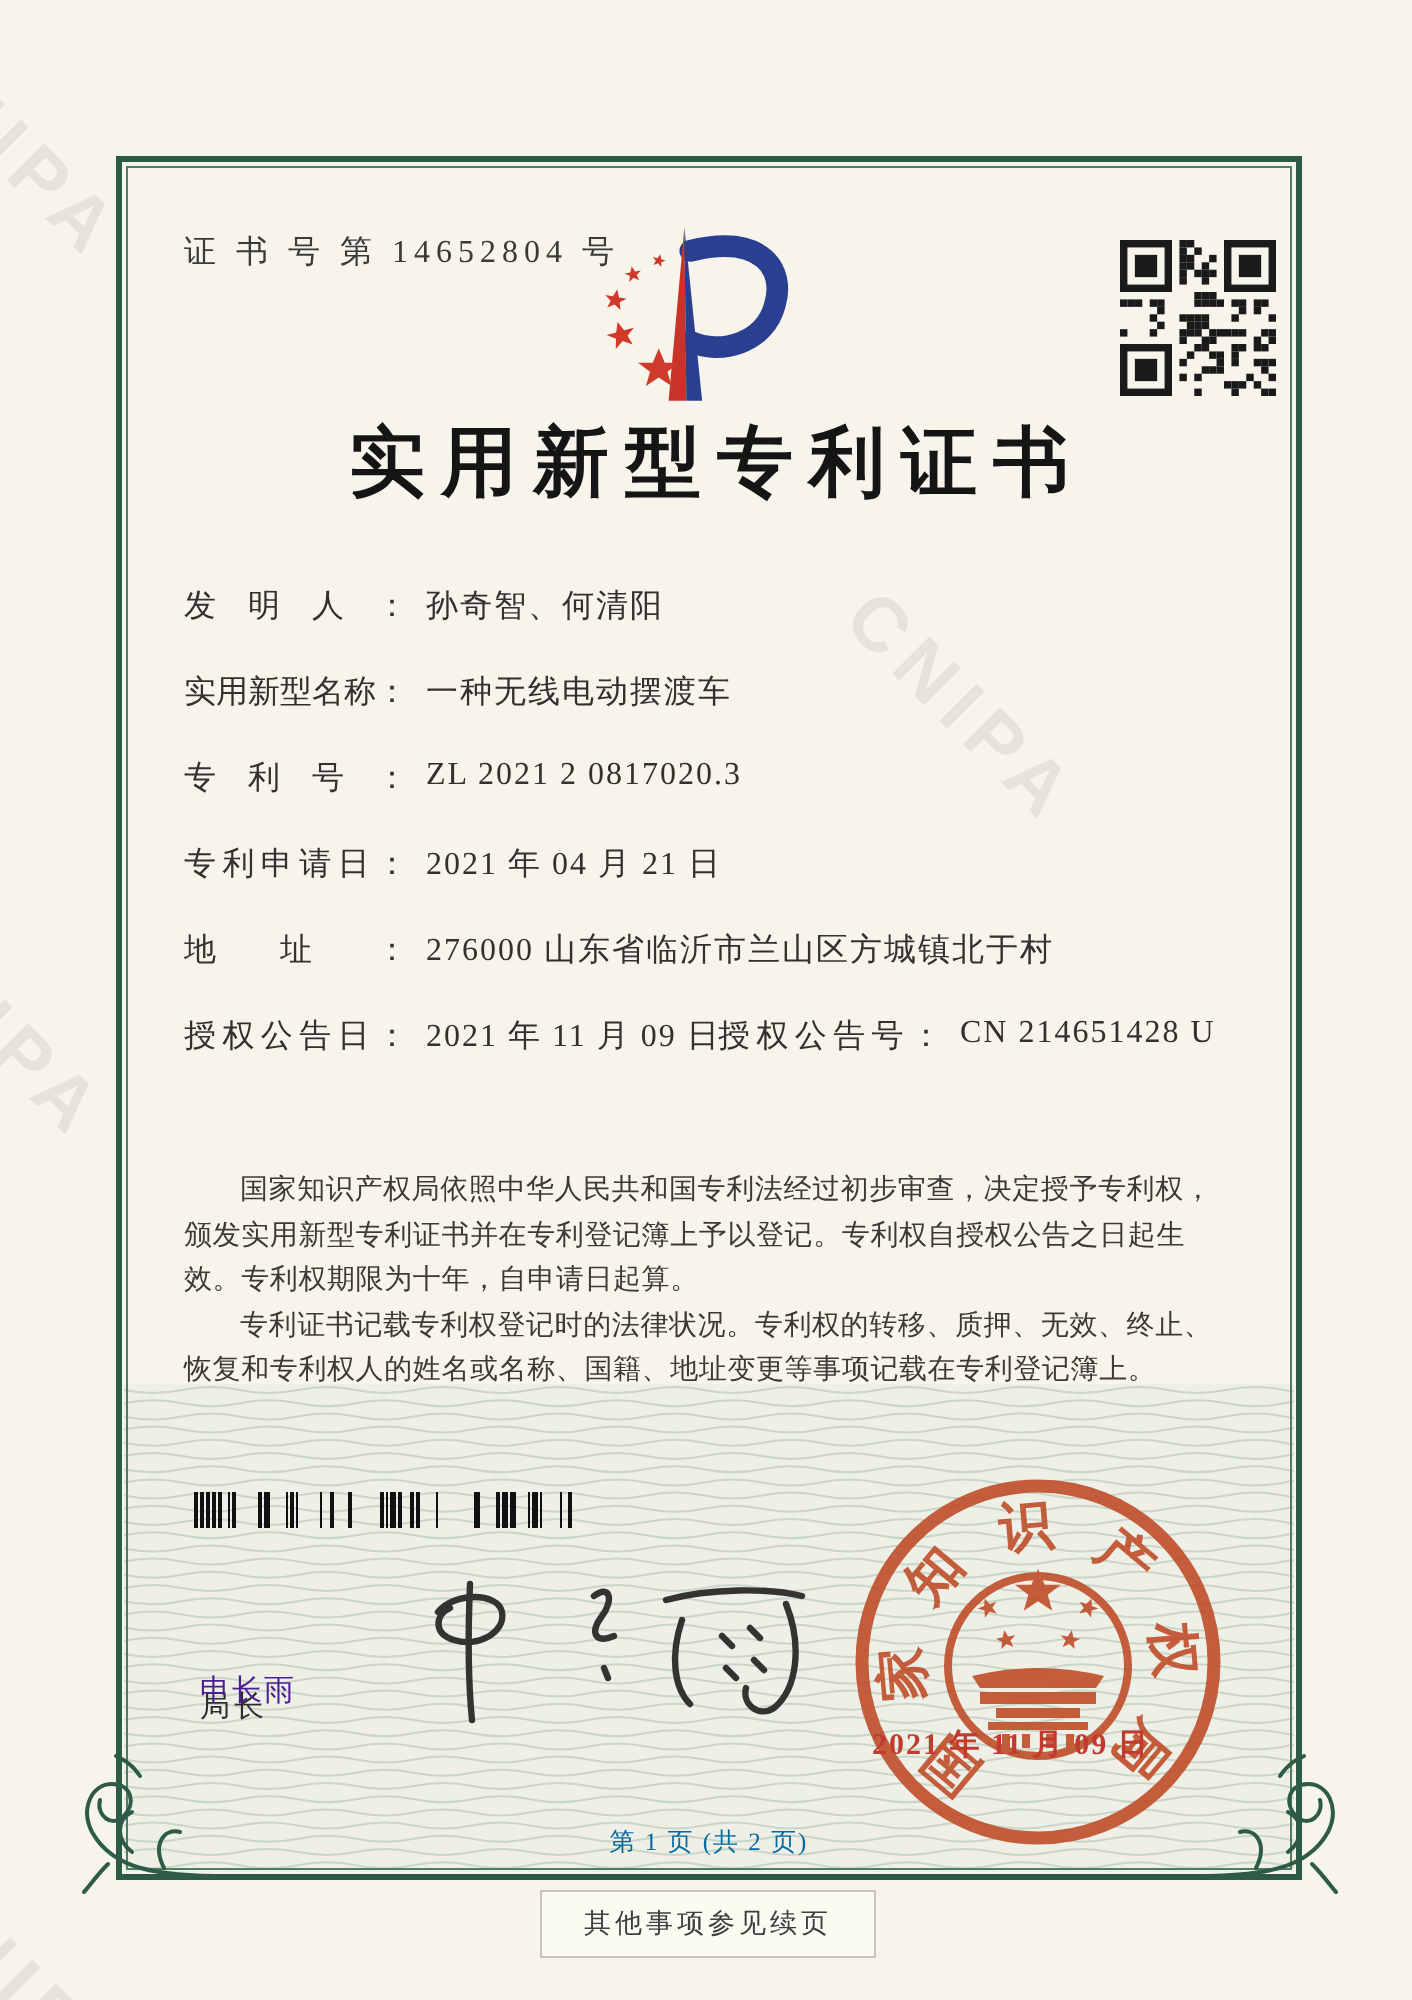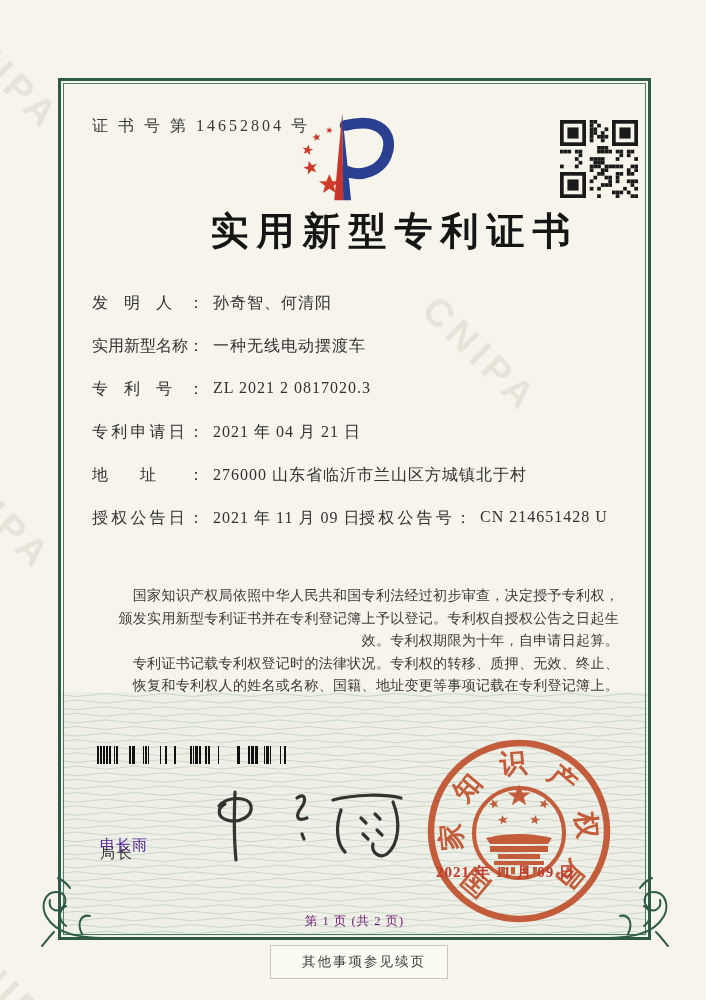--- a/index.html
+++ b/index.html
@@ -24,54 +24,54 @@
   #waves{ position:absolute; left:62px; top:692px; z-index:1; }
   .cert-no{
     position:absolute; left:92px; top:116px; font-size:16px; letter-spacing:3px;
     color:#3a3a36; z-index:3;
   }
   #logo{ position:absolute; left:286px; top:104px; z-index:3; }
   #qr{ position:absolute; left:560px; top:120px; z-index:3; }
   .title{
     position:absolute; left:58px; width:593px; top:206px; text-align:center;
     font-size:38px; font-weight:bold; letter-spacing:8px; text-indent:8px;
-    color:#151515; z-index:3;padding-left:36px;
+    color:#151515; z-index:3;
   }
   .rows{ position:absolute; left:92px; top:293px; width:527px; z-index:3;
     font-size:16px; color:#32312e; }
   .row{ height:43px; position:relative; }
   .flabel{
     display:inline-block; width:112px; text-align:justify; text-align-last:justify;
     vertical-align:top;
   }
   .fvalue{ margin-left:9px; letter-spacing:1px; }
   .grant-right{ position:absolute; left:267px; top:0; }
   .paras{
     position:absolute; left:92px; top:585px; width:527px; z-index:3;
     font-size:14px; line-height:22.5px; color:#3b3a35; letter-spacing:.3px;
   }
-  .paras p{ margin:0; text-indent:2em;text-align:right; }
+  .paras p{ margin:0; text-indent:2em; }
   #barcode{ position:absolute; left:97px; top:746px; z-index:3; }
   .director-title{ position:absolute; left:100px; top:812px; font-size:15px; color:#2e2d2a; letter-spacing:2px; z-index:3;margin-top:32px;}
   .director-name{ position:absolute; left:100px; top:836px; font-size:15px; color:#4c1d95; letter-spacing:1px; z-index:3;}
   #sig{ position:absolute; left:205px; top:788px; z-index:4; }
   #seal{ position:absolute; left:424px; top:736px; z-index:4; }
   .seal-date{
     position:absolute; left:436px; top:863px; z-index:5;
     font-size:15px; font-weight:600; letter-spacing:1px; color:#c23a2e; white-space:nowrap;
   }
   .page-info{
     position:absolute; left:58px; top:913px; width:593px; text-align:center;
-    font-size:12.5px; color:#701a75; z-index:3; letter-spacing:1px;
+    font-size:12.5px; color:#0369a1; z-index:3; letter-spacing:1px;
   }
   .flourish{ position:absolute; z-index:3; }
   .footer-box{
     position:absolute; left:270px; top:945px; width:166px; height:32px; z-index:3;
     background:#fbfaf3; border:1px solid #c9c7bd; text-align:center; line-height:32px;
-    font-size:13.5px; color:#3f3f3a; letter-spacing:2px;padding-left:10px;
+    font-size:13.5px; color:#3f3f3a; letter-spacing:2px;
   }
 </style>
 </head>
 <body>
 
 <div class="page">
 
   <div class="wm" style="left:-34px;top:6px;">CNIPA</div>
   <div class="wm" style="left:444px;top:288px;">CNIPA</div>
   <div class="wm" style="left:-42px;top:446px;">CNIPA</div>

